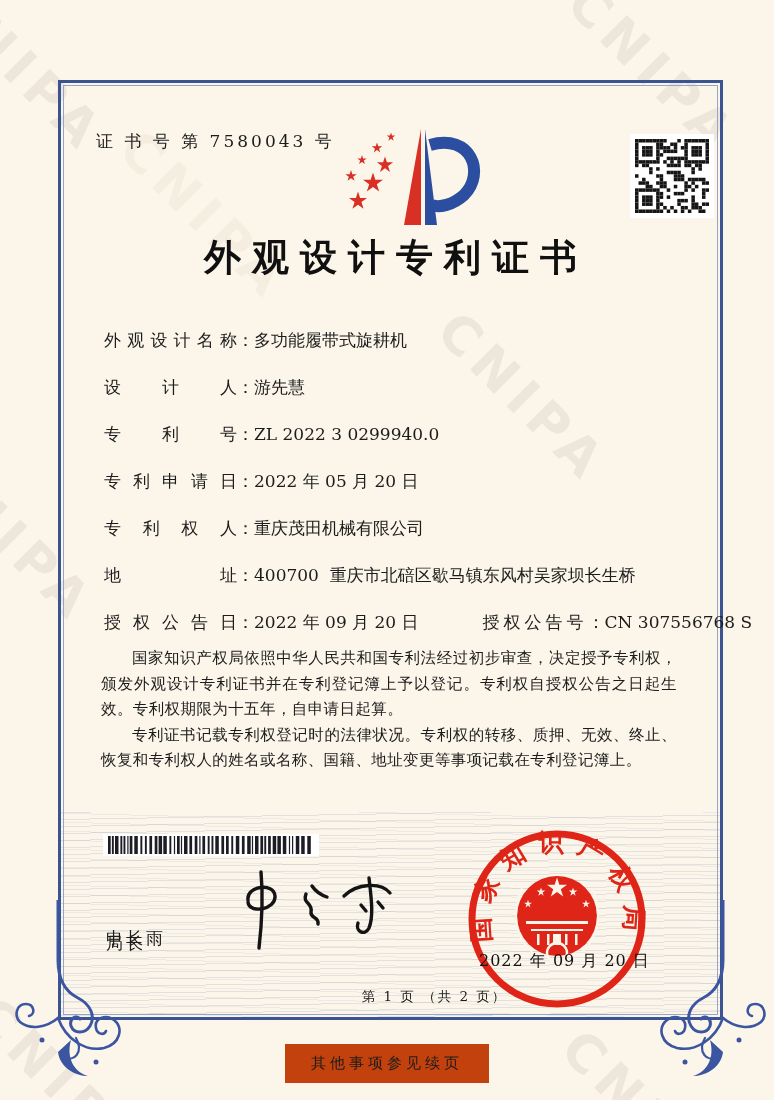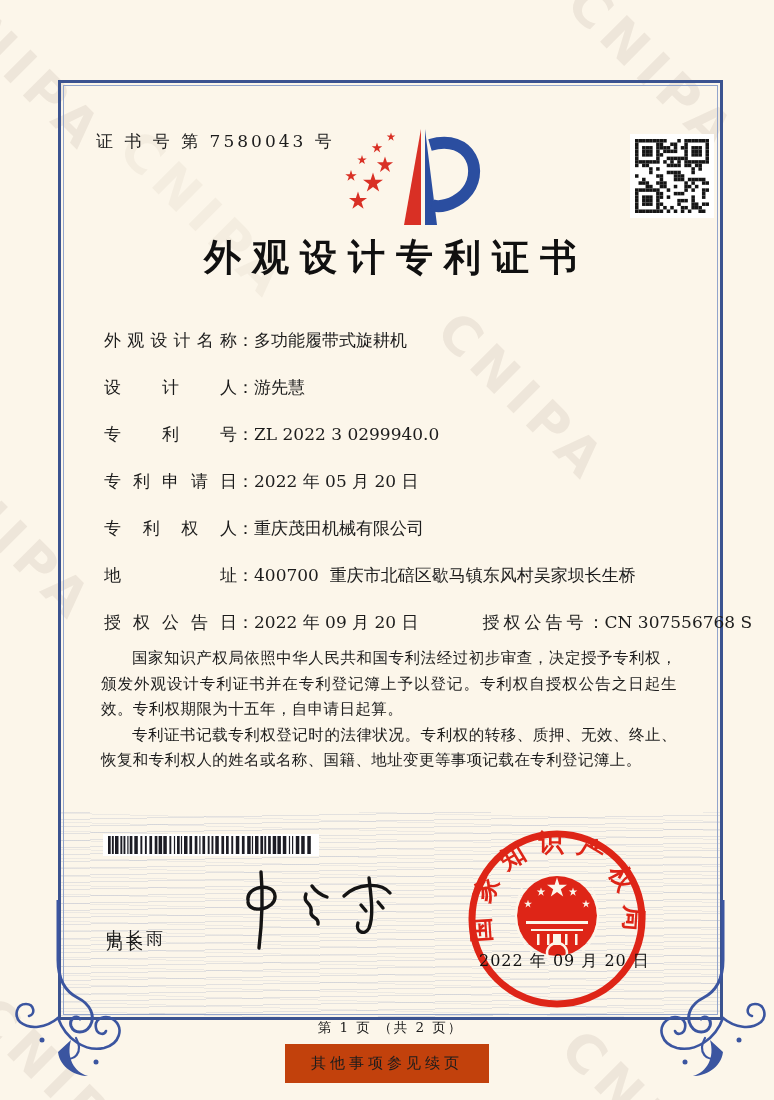--- a/index.html
+++ b/index.html
@@ -32,22 +32,22 @@
   .glabel{display:inline-block;letter-spacing:4px;margin-left:8px;}
   .body-text{position:absolute;left:101px;top:646px;width:576px;font-size:15.5px;line-height:25.5px;
       letter-spacing:0.4px;text-align:justify;z-index:4;}
   .body-text p{margin:0;text-indent:2em;}
   .barcode-box{position:absolute;left:103px;top:834px;background:#fff;padding:2px 5px;z-index:4;line-height:0;}
   .sig-title{position:absolute;left:106px;top:932px;font-size:17px;letter-spacing:3px;z-index:4;}
   .sig-name{position:absolute;left:106px;top:927px;font-size:17px;letter-spacing:3px;z-index:4;text-align:right;}
   .sig-svg{position:absolute;left:218px;top:860px;z-index:4;line-height:0;}
   .seal{position:absolute;left:462px;top:824px;z-index:3;line-height:0;}
   .seal-date{position:absolute;left:479px;top:951px;font-size:16px;letter-spacing:1px;color:#111;z-index:5;white-space:pre;}
-  .page-info{position:absolute;left:58px;top:1019px;width:665px;text-align:center;font-size:13.5px;
-      letter-spacing:2px;z-index:4;}
+  .page-info{position:absolute;left:58px;top:988px;width:665px;text-align:center;font-size:13.5px;
+      letter-spacing:2px;z-index:4;padding-left:44px;}
   .cont-note{position:absolute;left:50%;transform:translateX(-50%);top:1044px;background:#c2410c;
       padding:10px 26px;font-size:15px;letter-spacing:4px;z-index:4;white-space:nowrap;}
   .flourish{position:absolute;z-index:3;line-height:0;}
   .flourish.left{transform:scaleX(-1);}
   .defs{position:absolute;width:0;height:0;overflow:hidden;}
 </style>
 </head>
 <body>
 
 <svg class="defs" aria-hidden="true">

